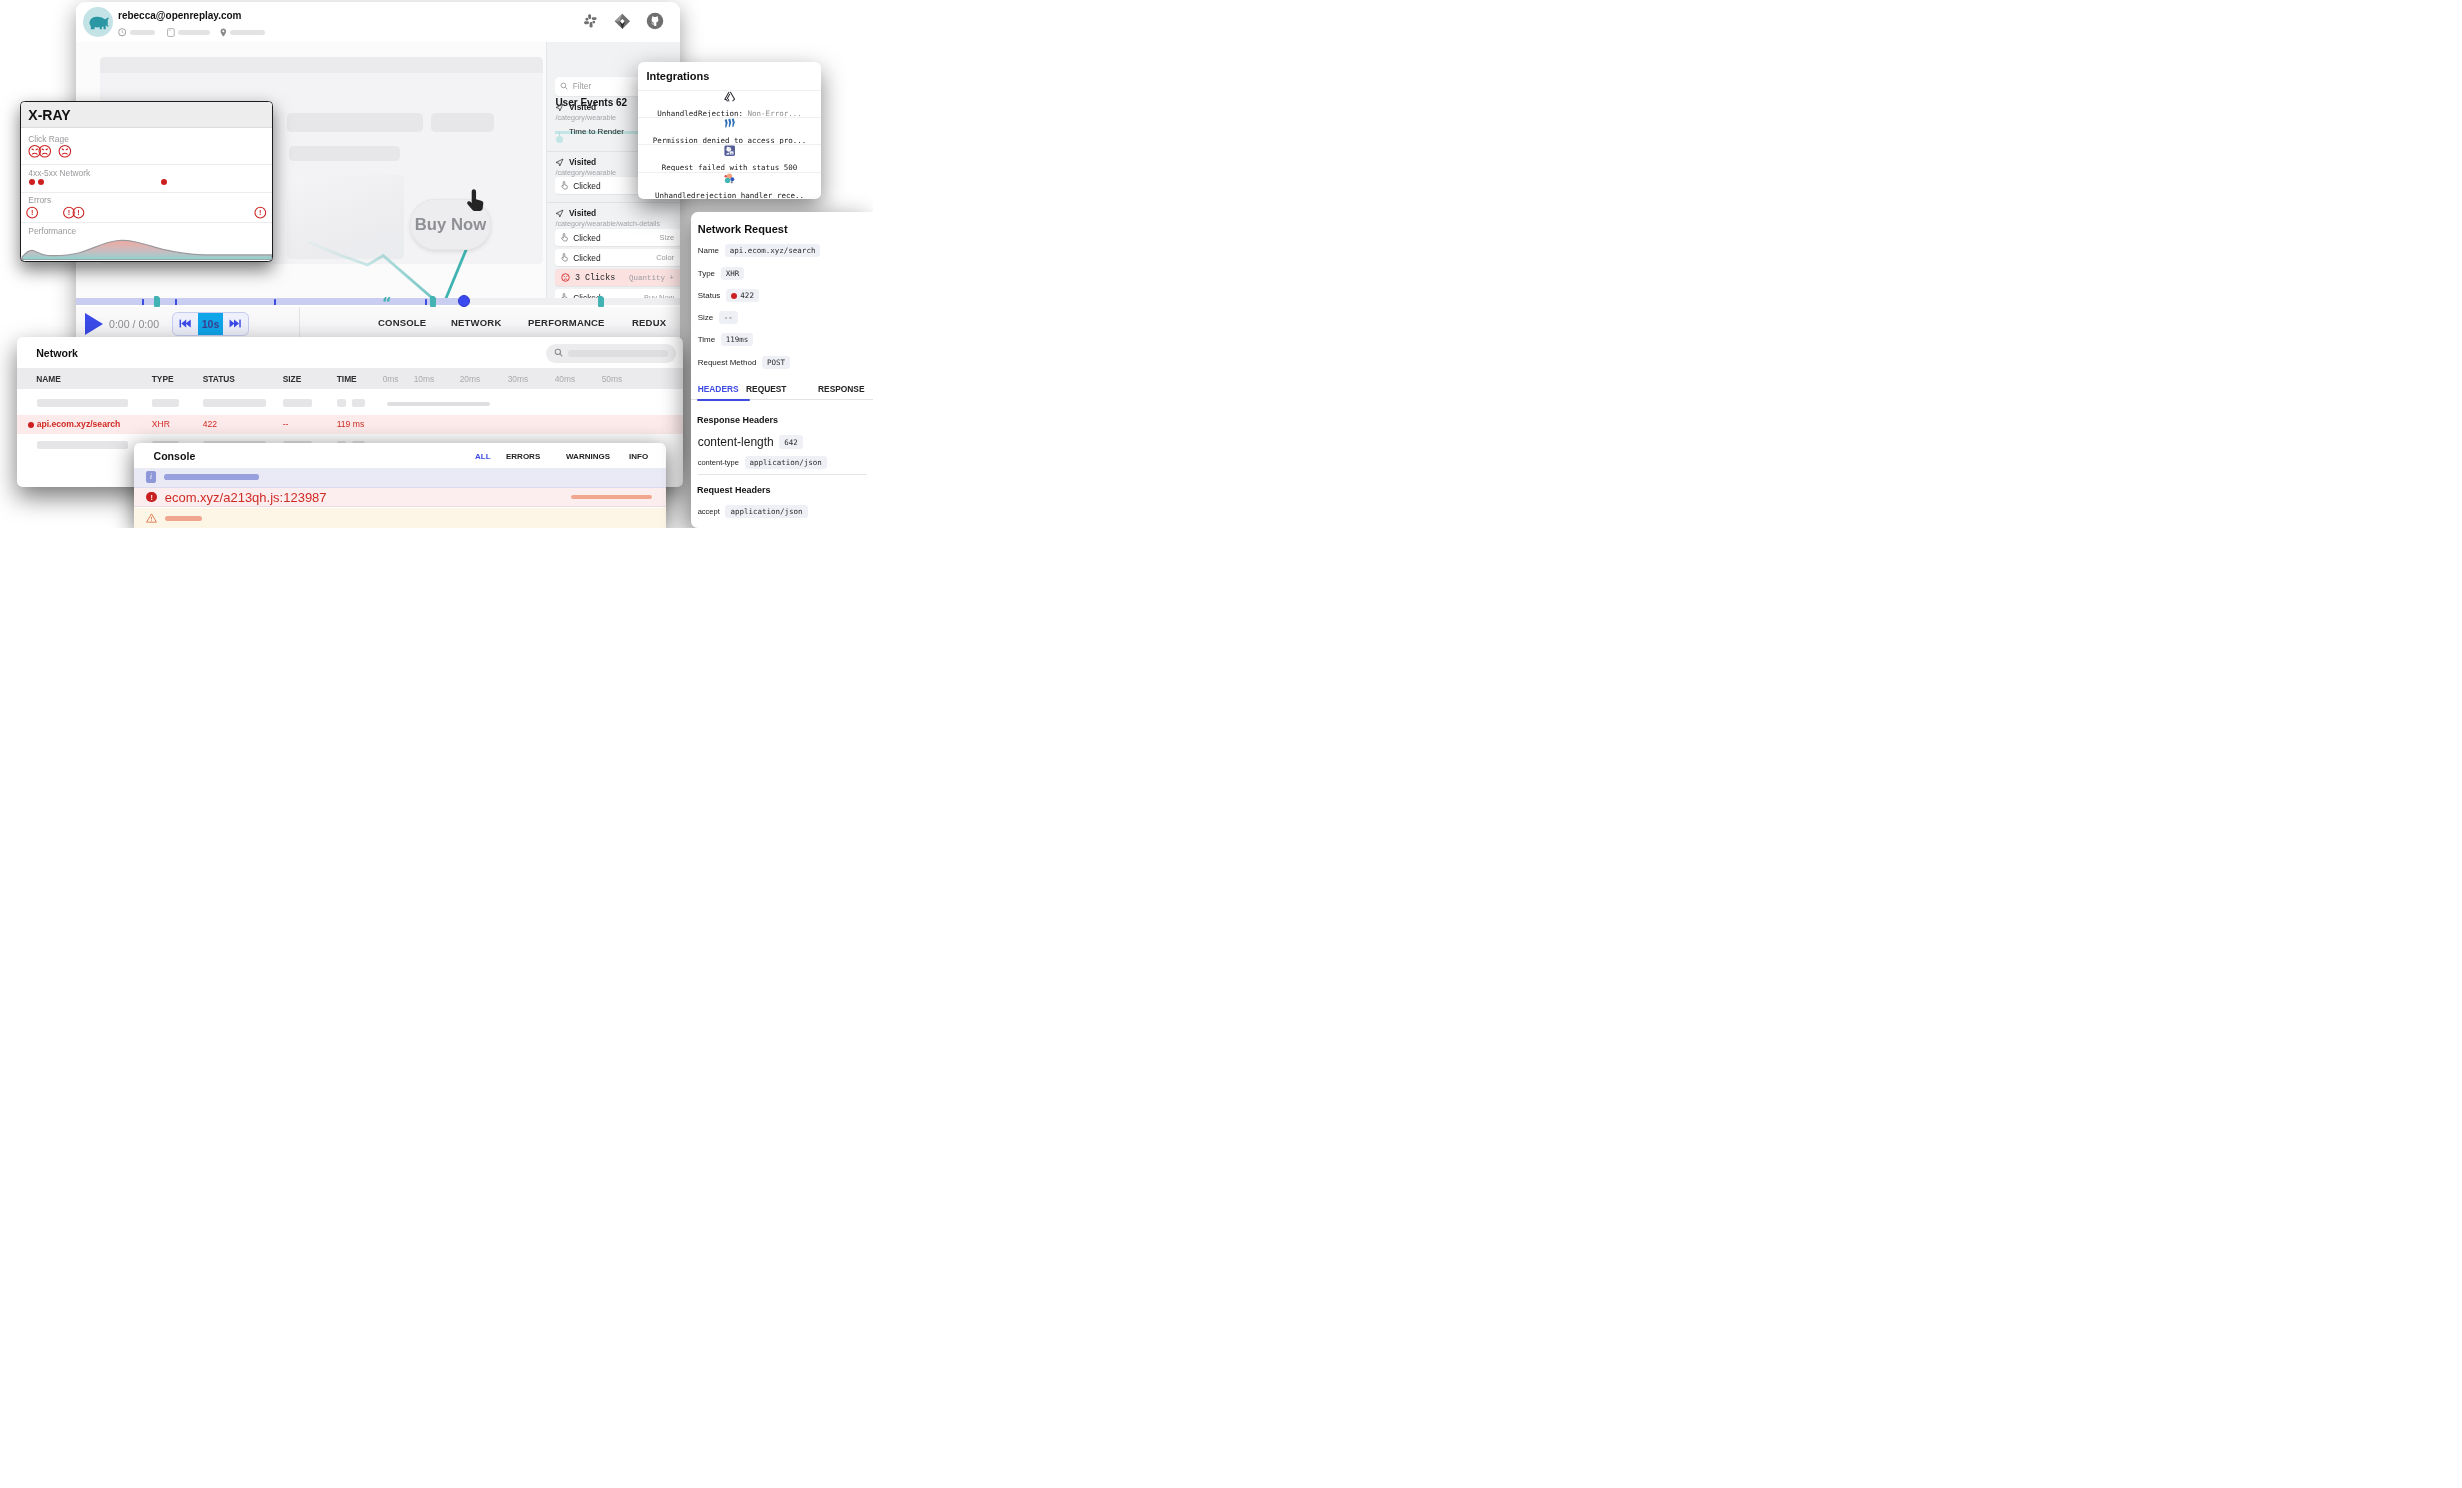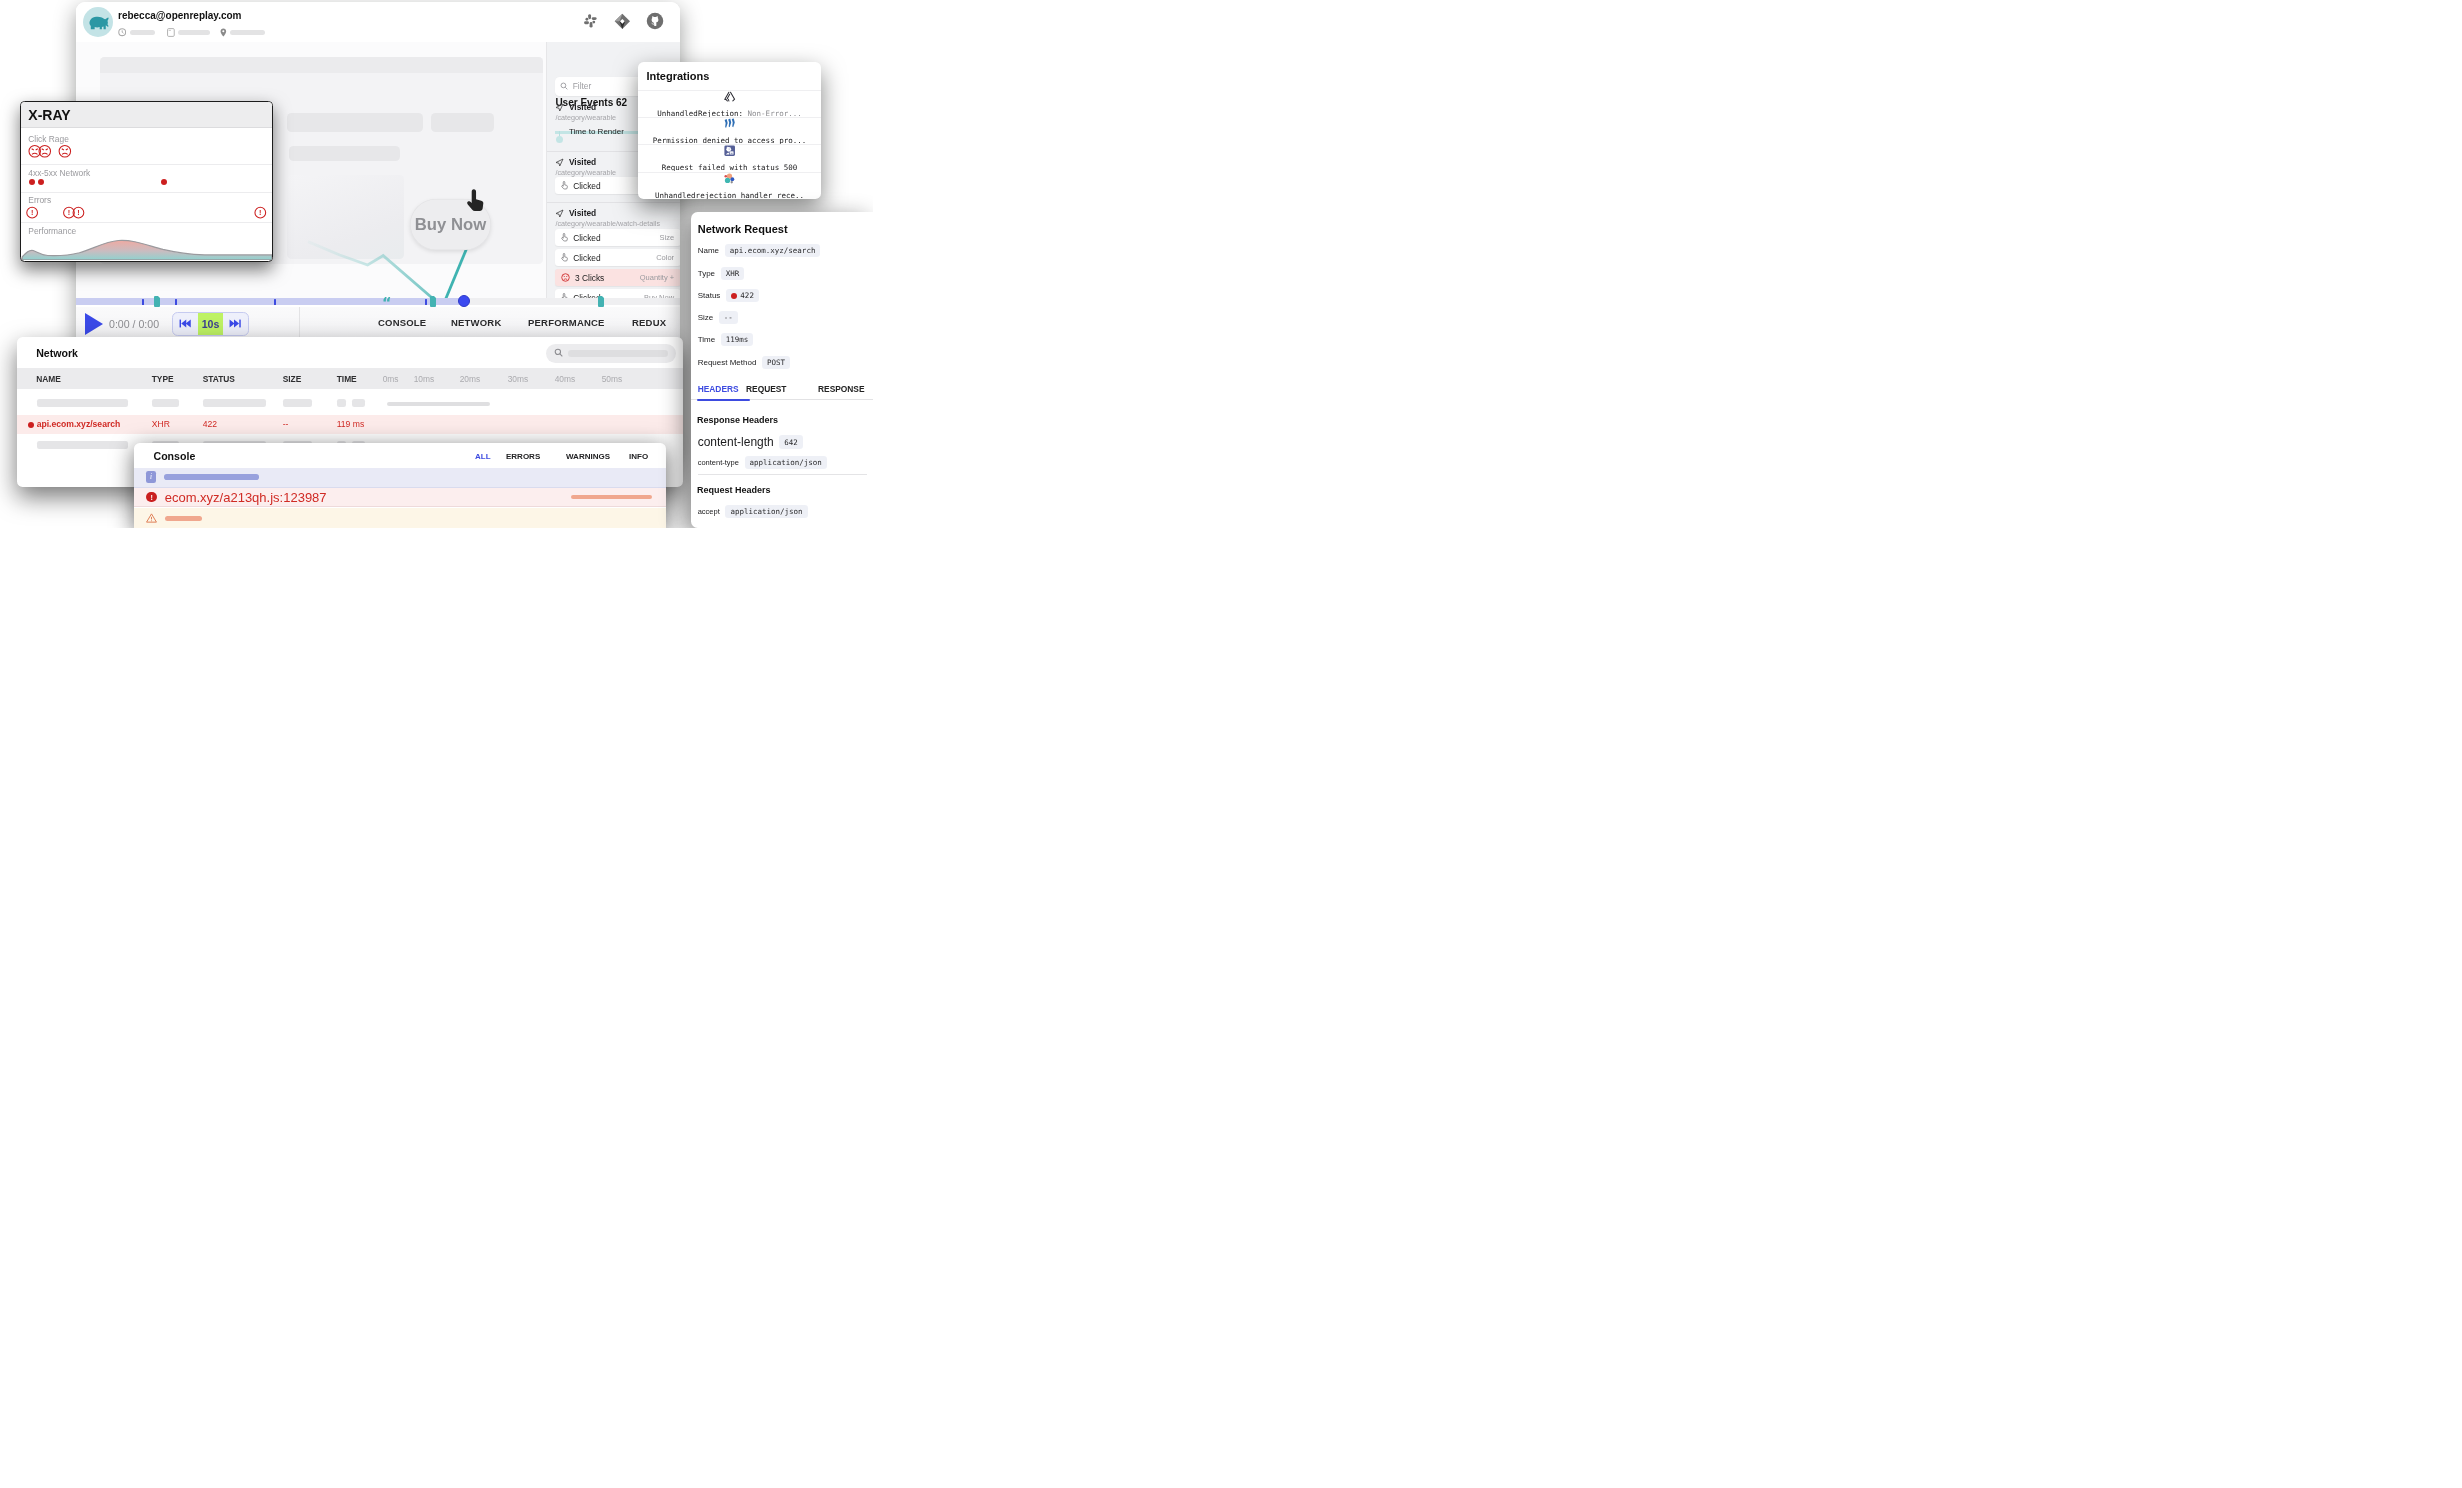--- a/index.html
+++ b/index.html
@@ -32,42 +32,42 @@
   #user-events{position:absolute;left:470px;top:40px;width:135px;height:256px;background:#f1f2f4;border-left:0.6px solid #e6e6e8;overflow:hidden;}
   #ue-title{position:absolute;left:8.4px;top:18px;font-size:10px;font-weight:bold;color:#141414;margin-top:37px;}
   #ue-filter{position:absolute;left:7.8px;top:35px;width:134px;height:18.4px;background:#fff;border-radius:4.5px;display:flex;align-items:center;padding-left:5.6px;gap:3.9px;box-shadow:0 0.6px 1.1px rgba(0,0,0,0.05);}
   #ue-filter span{color:#9d9da1;font-size:8.4px;}
   .ue-type{position:absolute;left:8.4px;display:flex;gap:4.5px;align-items:center;font-size:8.4px;font-weight:bold;color:#1d1d1f;}
   .ue-path{position:absolute;left:8.4px;font-size:7.2px;color:#a5a5a9;}
   .ue-divider{position:absolute;left:0;right:0;height:0.6px;background:#e2e2e5;}
   .ue-card{position:absolute;left:7.8px;width:126px;height:17.3px;background:#fff;border-radius:3.3px;box-shadow:0 0.6px 1.1px rgba(0,0,0,0.06);
     display:flex;align-items:center;padding:0 6.7px;box-sizing:border-box;gap:4.5px;font-size:8.4px;color:#222;}
   .ue-card .target{margin-left:auto;color:#9b9b9f;font-size:7.5px;}
-  .ue-card.rage{background:#fbe2e1;}
+  .ue-card.rage{background:#fbe2e1;font-family:Liberation Mono, monospace;}
   #ttr-line{position:absolute;left:7.8px;right:0;top:89px;height:2.8px;background:#c3e5e5;}
   #ttr-stem{position:absolute;left:11.7px;top:89px;width:1.7px;height:7.2px;background:#b5dfdf;}
   #ttr-dot{position:absolute;left:9px;top:94px;width:7.2px;height:7.2px;border-radius:50%;background:#c3e5e5;}
   #ttr-label{position:absolute;left:22px;top:85px;font-size:8px;color:#1e1e1e;}
 
   
   #timeline{position:absolute;left:0;top:294px;width:604px;height:11px;}
   #tl-track{position:absolute;left:0;top:2.2px;width:604px;height:6.7px;background:#efeff1;}
   #tl-fill{position:absolute;left:0;top:2.2px;width:388px;height:6.7px;background:#c9cdf1;}
   .tl-tick{position:absolute;top:2.8px;width:1.7px;height:5.6px;background:#3d4be0;border-radius:0.6px;}
   .tl-book{position:absolute;top:0px;width:6.1px;height:10.6px;background:#43b2b2;border-radius:1.1px;}
   .tl-book:after{content:"";position:absolute;right:0;top:0;border-style:solid;border-width:0 2.8px 2.8px 0;border-color:transparent #ffffff transparent transparent;}
   #tl-quote{position:absolute;left:306px;top:-2.2px;color:#43b2b2;font-size:14.5px;font-weight:bold;font-family:"DejaVu Sans",sans-serif;}
   #tl-playhead{position:absolute;left:382px;top:-1.7px;width:12.3px;height:12.3px;border-radius:50%;background:#3b4af0;border:1.1px solid #2d39c9;box-sizing:border-box;}
   #controls{position:absolute;left:0;top:305px;width:604px;height:35px;background:linear-gradient(#fafafb,#f3f3f5);}
   #ctl-divider{position:absolute;left:223px;top:0;width:0.6px;height:35px;background:#e3e3e5;}
   #play-btn{position:absolute;left:9px;top:5.6px;width:0;height:0;border-style:solid;border-width:11.7px 0 11.7px 18px;border-color:transparent transparent transparent #3b4ae8;}
   #time-display{position:absolute;left:33px;top:10.6px;font-size:10.6px;color:#8d8d91;}
   #skip-group{position:absolute;left:96px;top:5px;width:77px;height:23.4px;border:1.1px solid #c6cbf0;background:#eef0fb;border-radius:5.6px;box-sizing:border-box;display:flex;overflow:hidden;}
   .skip-seg{flex:1;display:flex;align-items:center;justify-content:center;}
-  #skip-mid{background:#bef264;color:#3c3f90;font-size:10.6px;font-weight:bold;}
+  #skip-mid{background:#0ea5e9;color:#3c3f90;font-size:10.6px;font-weight:bold;}
   .player-tab{position:absolute;top:10px;font-size:9.5px;font-weight:bold;color:#2b2b2d;letter-spacing:0.2px;}
 
   
   #xray{left:19.5px;top:101px;width:251px;height:159px;border-radius:4.5px;border:1.1px solid #1c1c1c;
     box-shadow:0 7.8px 16.7px rgba(15,15,15,0.55);background:#fff;overflow:hidden;}
   #xray-head{position:absolute;left:0;top:0;right:0;height:25px;background:#ededee;border-bottom:0.6px solid #dcdcde;}
   #xray-title{position:absolute;left:7.8px;top:4.5px;font-size:14px;font-weight:bold;color:#111;}
   .xray-label{position:absolute;left:7.8px;font-size:8.4px;color:#9a9a9e;}
   .xray-div{position:absolute;left:0;right:0;height:0.6px;background:#ececee;}
   .red-dot{position:absolute;width:6.1px;height:6.1px;border-radius:50%;background:#cc1f1f;}

